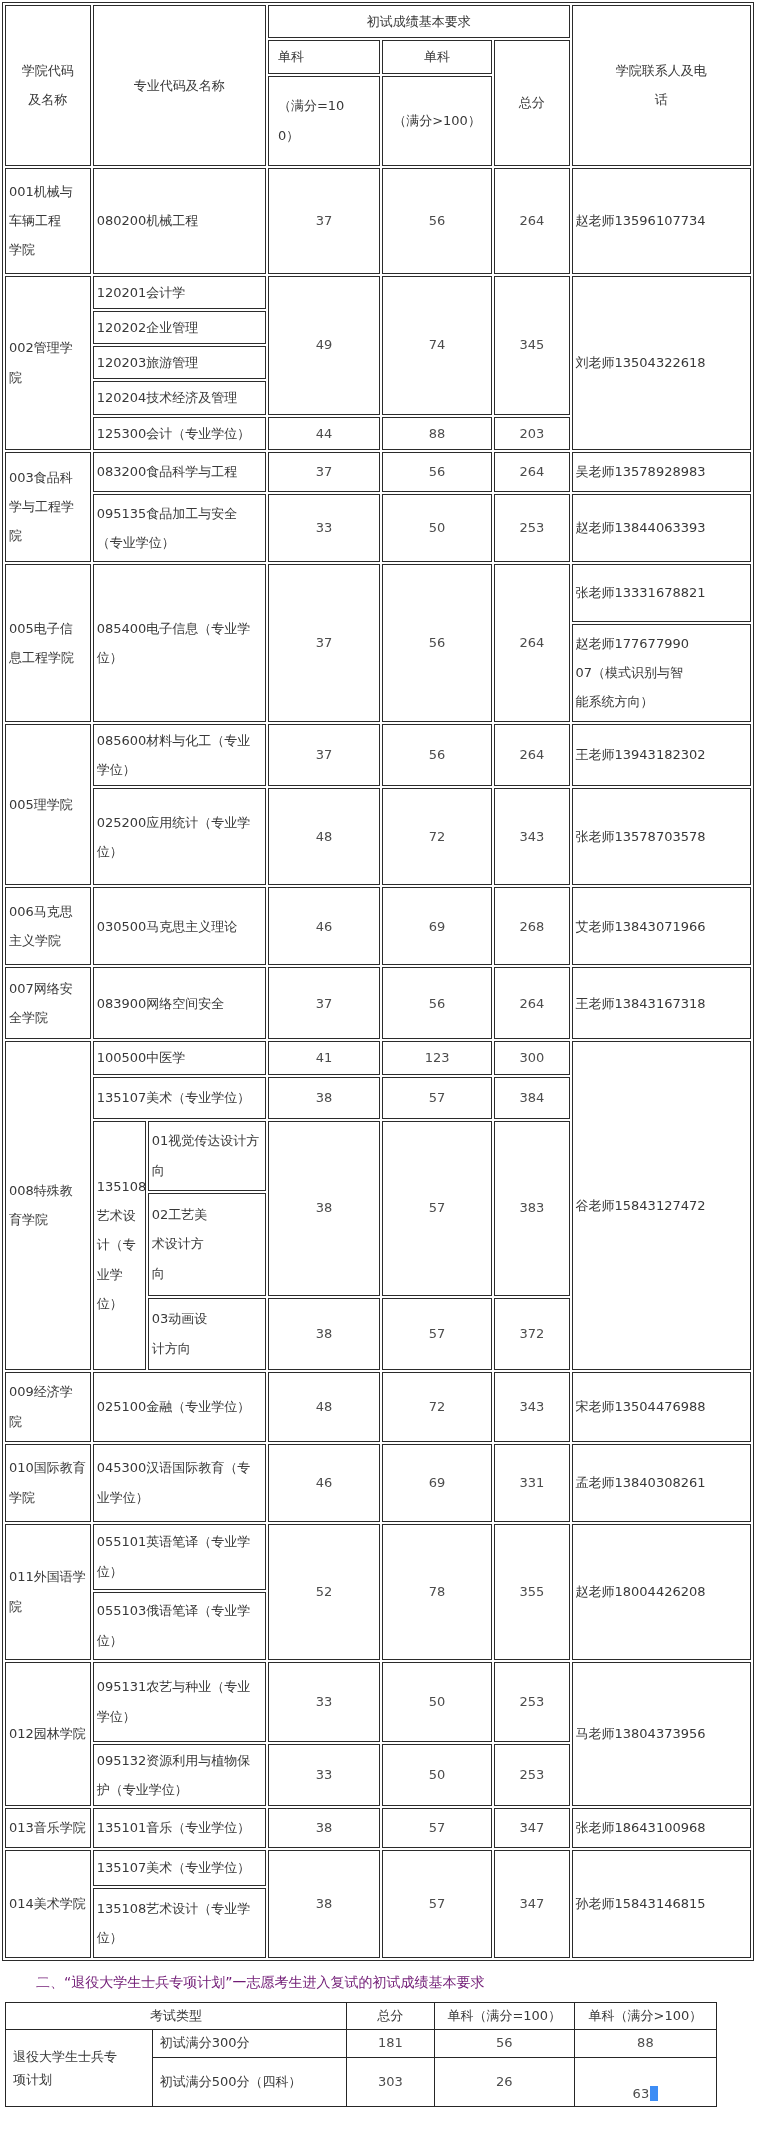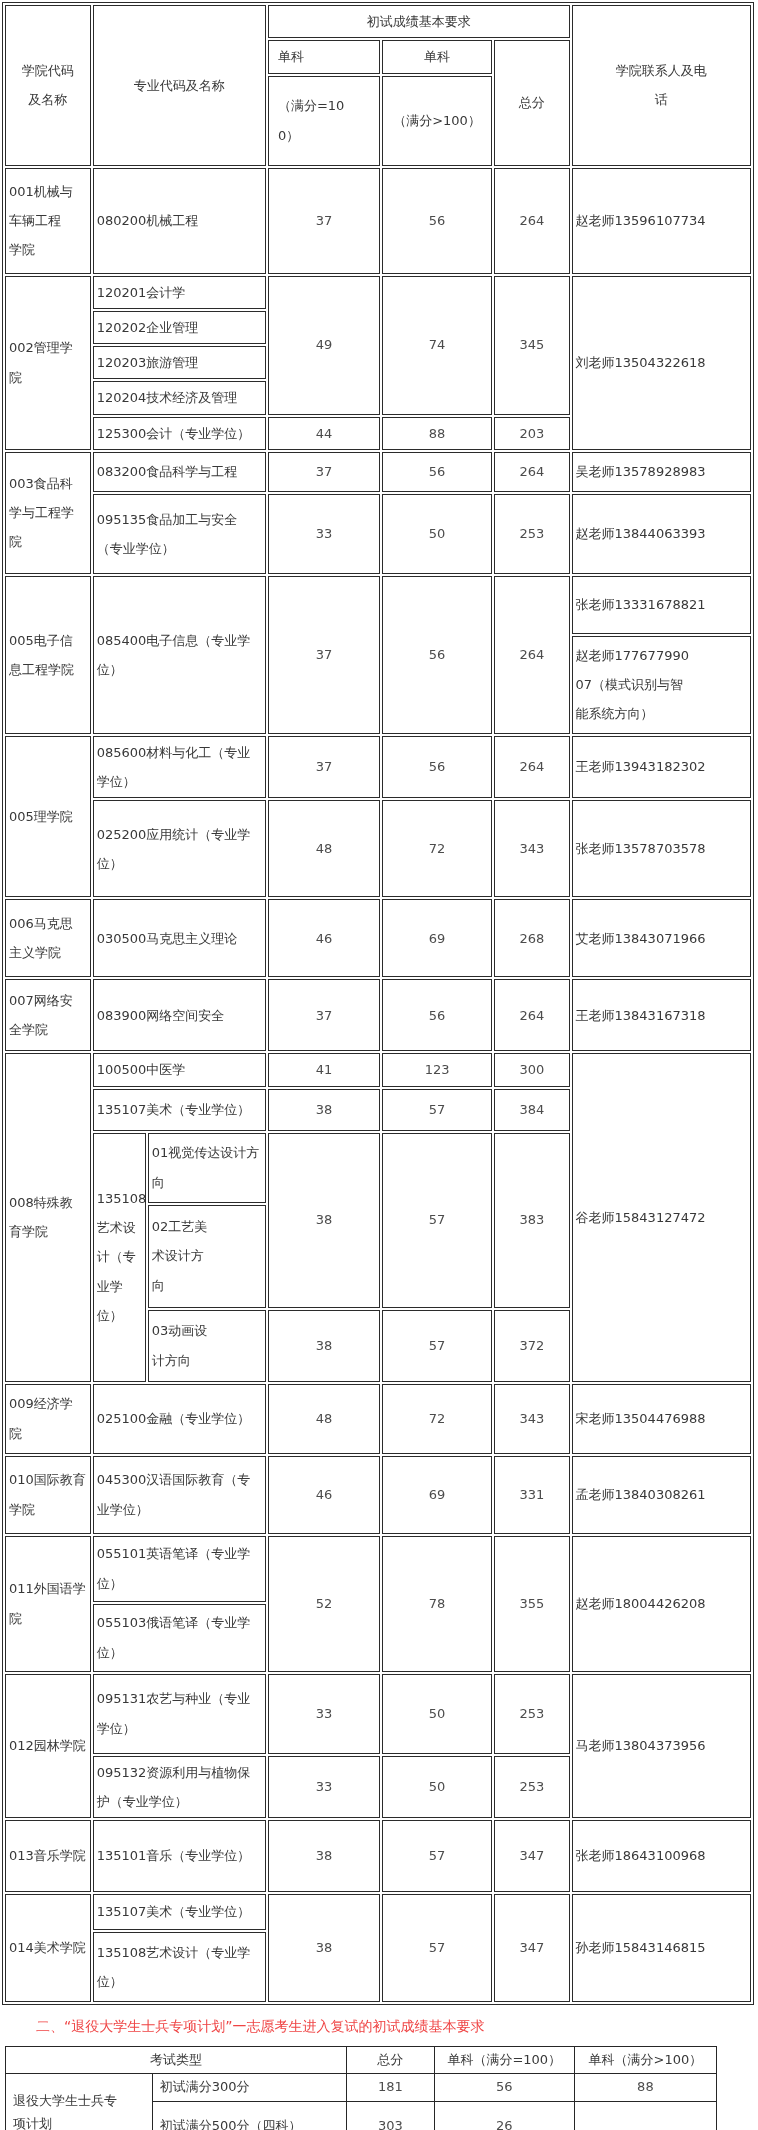--- a/index.html
+++ b/index.html
@@ -19,44 +19,44 @@
   #t1 tr:nth-child(1){height:30px}
   #t1 tr:nth-child(2){height:28px}
   #t1 tr:nth-child(3){height:90px}
   #t1 tr:nth-child(4){height:106px}
   #t1 tr:nth-child(5){height:32px}
   #t1 tr:nth-child(6){height:32px}
   #t1 tr:nth-child(7){height:28px}
   #t1 tr:nth-child(8){height:32px}
   #t1 tr:nth-child(9){height:30px}
   #t1 tr:nth-child(10){height:40px}
-  #t1 tr:nth-child(11){height:80px}
+  #t1 tr:nth-child(11){height:68px}
   #t1 tr:nth-child(12){height:58px}
   #t1 tr:nth-child(13){height:98px}
   #t1 tr:nth-child(14){height:60px}
   #t1 tr:nth-child(15){height:97px}
   #t1 tr:nth-child(16){height:78px}
   #t1 tr:nth-child(17){height:72px}
   #t1 tr:nth-child(18){height:32px}
   #t1 tr:nth-child(19){height:42px}
   #t1 tr:nth-child(20){height:70px}
   #t1 tr:nth-child(21){height:103px}
   #t1 tr:nth-child(22){height:72px}
   #t1 tr:nth-child(23){height:70px}
   #t1 tr:nth-child(24){height:78px}
   #t1 tr:nth-child(25){height:66px}
   #t1 tr:nth-child(26){height:68px}
   #t1 tr:nth-child(27){height:80px}
   #t1 tr:nth-child(28){height:62px}
-  #t1 tr:nth-child(29){height:72px}
+  #t1 tr:nth-child(29){height:40px}
   #t1 tr:nth-child(30){height:36px}
   #t1 tr:nth-child(31){height:70px}
 
   
-  .heading{font-size:14px;color:#ef4444;margin:12px 12px 9px 34px;line-height:1.4;}
+  .heading{font-size:14px;color:#701a75;margin:12px 12px 9px 34px;line-height:1.4;}
 
   
   #t2{border-collapse:collapse;table-layout:fixed;width:712px;margin:2px 0 0 3px;font-size:13px;}
   #t2 td{border:1px solid #262626;vertical-align:middle;padding:1px 7px;
          line-height:1.8;white-space:pre-line;}
   #t2 tr:nth-child(1){height:27px}
   #t2 tr:nth-child(2){height:28px}
   #t2 tr:nth-child(3){height:28px}
 
   .cursor{display:inline-block;width:8px;height:15px;background:#3d8df5;

